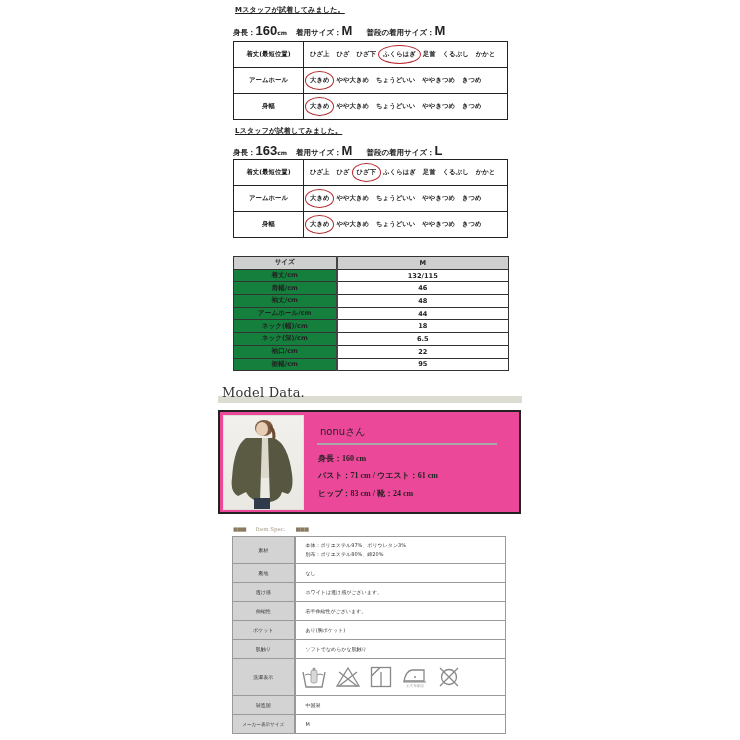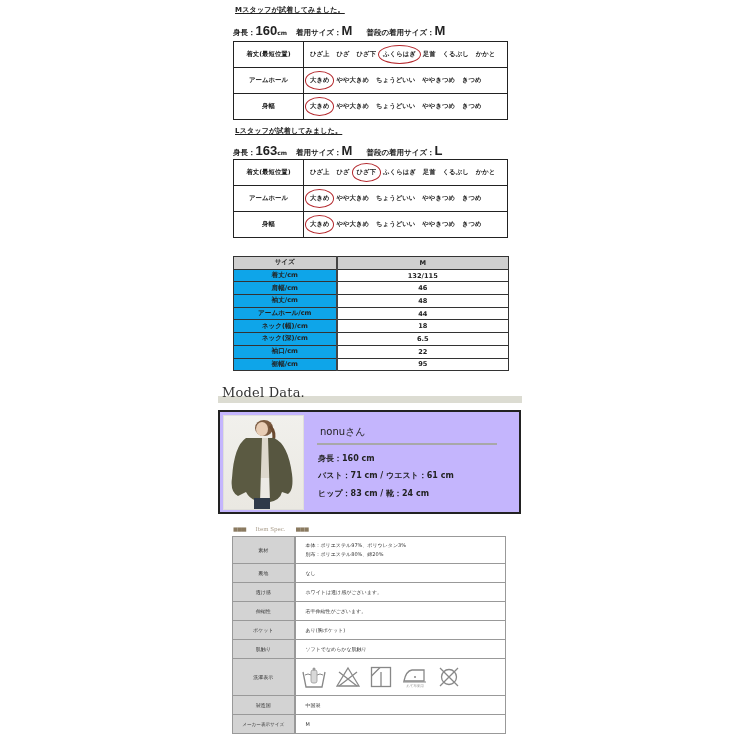--- a/index.html
+++ b/index.html
@@ -18,31 +18,31 @@
   table.fit { border-collapse: collapse; width: 275px; table-layout: fixed; }
   table.fit td { border: 1.5px solid #222; height: 26px; font-size: 6.4px; font-weight: bold; white-space: nowrap; }
   table.fit td.lab { width: 70px; text-align: center; }
   table.fit td.opts { padding-left: 6px; }
   .opt { display: inline-block; margin-right: 7px; position: relative; }
   .opt.sel::after { content: ""; position: absolute; left: -5px; right: -5px; top: -5px; bottom: -5px; border: 1.4px solid #b3262b; border-radius: 50%; }
 
   
   table.size { border-collapse: collapse; width: 276px; table-layout: fixed; }
   table.size td { border: 1.3px solid #333; height: 12.7px; font-size: 6.6px; font-weight: bold; text-align: center; }
-  table.size td.k { width: 103px; background: #0ea5e9; border-right: 2px solid #444; }
+  table.size td.k { width: 103px; background: #15803d; border-right: 2px solid #444; }
   table.size tr.head td { background: #cfcfcf; }
 
   
   .model-head { font-family: "DejaVu Serif", serif; font-size: 13px; color: #333; letter-spacing: 0.2px; }
   .model-bar { background: #dcdcd2; height: 7px; }
-  .model-box { border: 2px solid #222; background: #c4b5fd; }
+  .model-box { border: 2px solid #222; background: #ec4899; }
   .photo { background: linear-gradient(180deg, #f1f0ec 0%, #eae8e2 100%); border: 1px solid #e0dfdb; overflow: hidden; }
   .model-name { font-size: 10px; color: #222; }
   .model-rule { height: 2px; background: #a8a8a8; }
-  .model-stat { font-size: 8px; font-weight: bold; color: #222; white-space: nowrap; }
+  .model-stat { font-size: 8px; font-weight: bold; color: #222; white-space: nowrap; font-family: Liberation Serif, serif; }
 
   
   .spec-head { font-size: 5.5px; color: #8a7a60; display: flex; align-items: center; gap: 10px; }
   .spec-head .sq { color: #8a7a60; font-weight: bold; letter-spacing: -1px; }
   .spec-head .t { font-family: "DejaVu Serif", serif; color: #a79a88; }
   table.spec { border-collapse: collapse; width: 274px; table-layout: fixed; }
   table.spec td { border: 1px solid #999; font-size: 5px; color: #333; }
   table.spec td.k { width: 62px; background: #d3d3d3; text-align: center; border-right: 2px solid #999; }
   table.spec td.v { padding-left: 10px; line-height: 9px; }
   .care { display: flex; gap: 10px; align-items: flex-end; }

